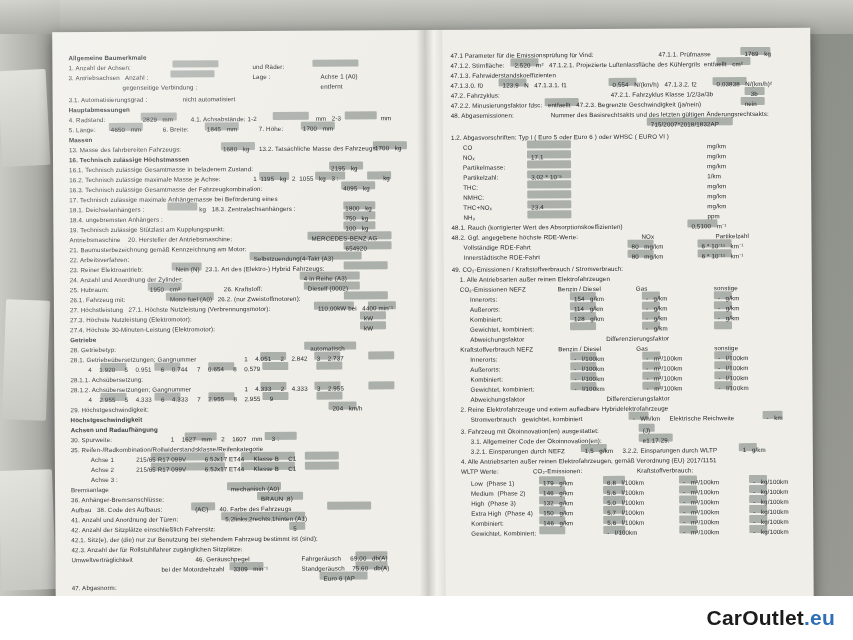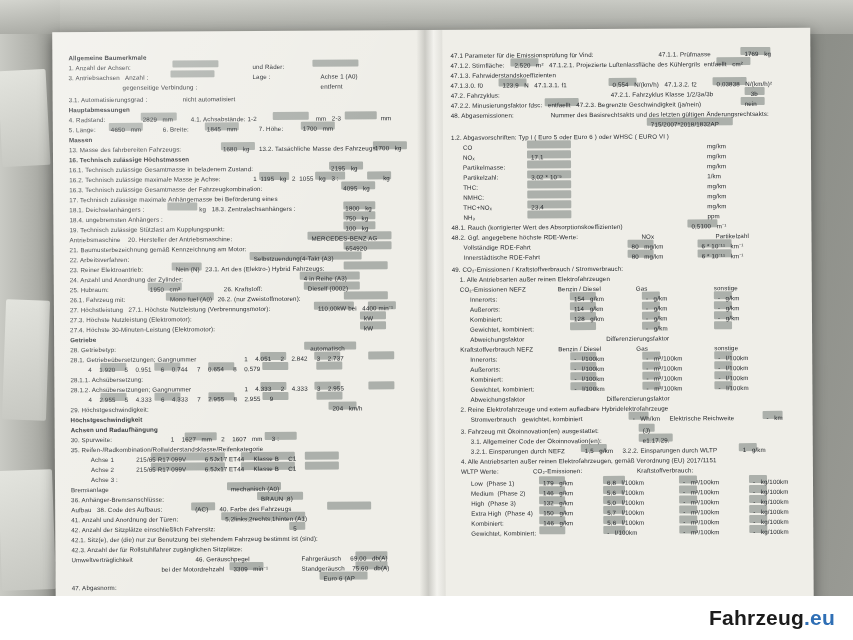--- a/index.html
+++ b/index.html
@@ -486,15 +486,15 @@
       <div class="txt" style="left: 24px; top: 500px;">Gewichtet, Kombiniert:</div>
       <div class="txt" style="left: 160px; top: 500px;">-   l/100km</div>
       <div class="txt" style="left: 236px; top: 500px;">-   m³/100km</div>
       <div class="txt" style="left: 306px; top: 500px;">-   kg/100km</div>
       <div class="txt foot" style="left: 6px; top: 565px;">Seite 3</div>
     </div>
 </div>
 
 <div id="brandbar">
   <div id="brand">
-    <span>Fahrzeug</span><span class="eu">.eu</span>
+    <span>CarOutlet</span><span class="eu">.eu</span>
   </div>
 </div>
 
 </body></html>

